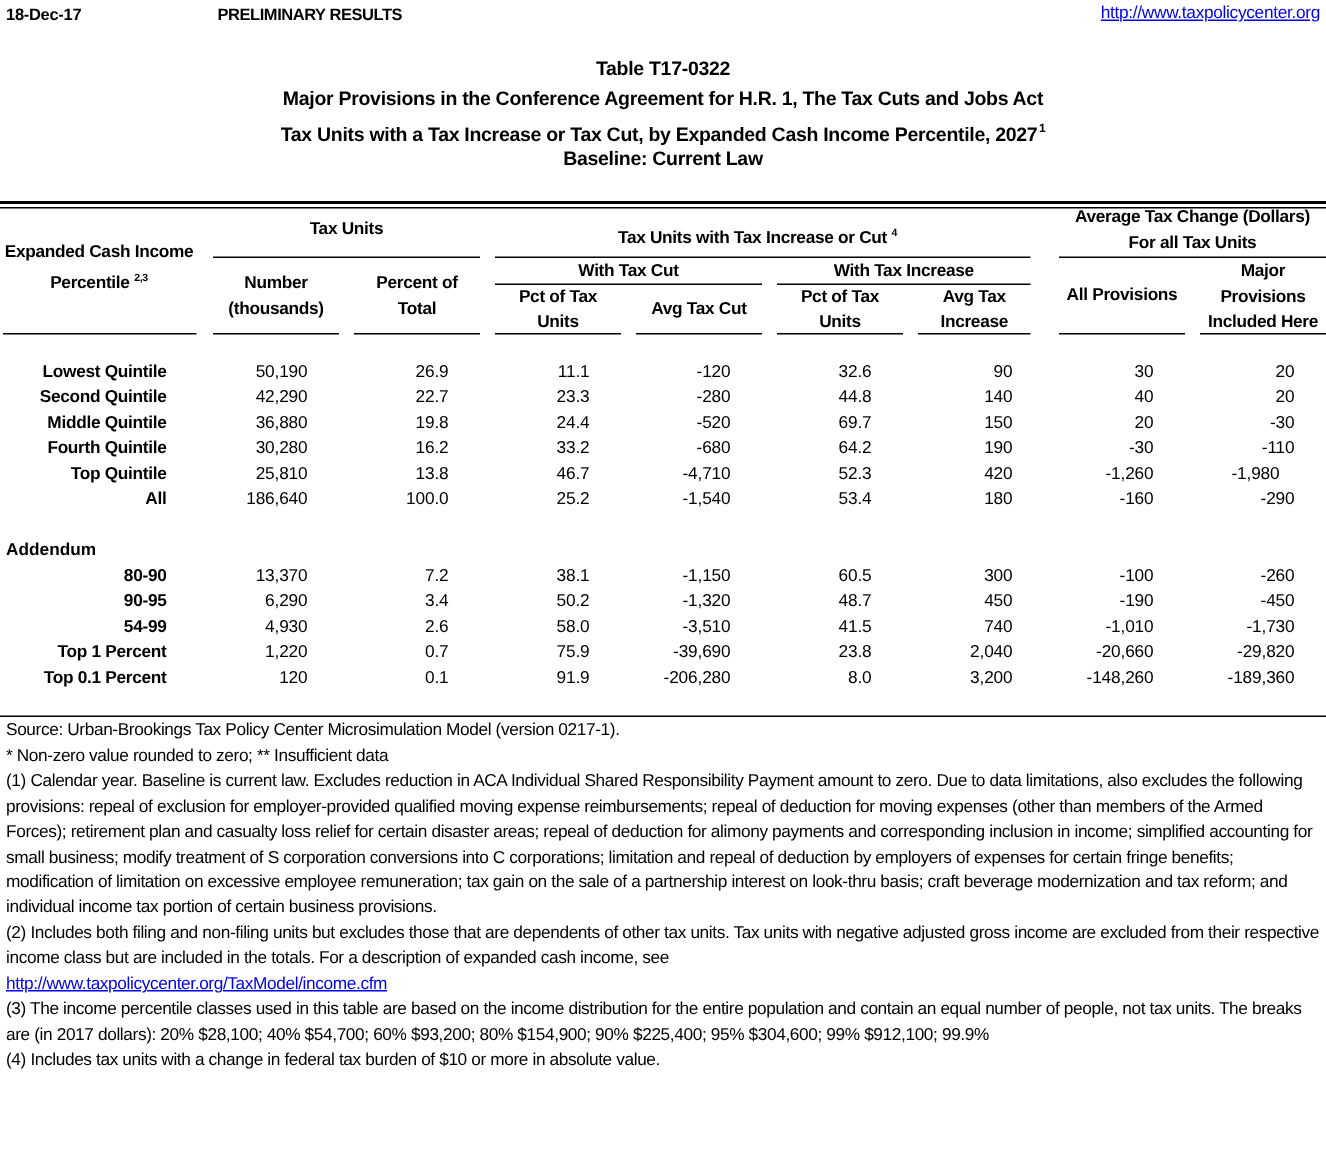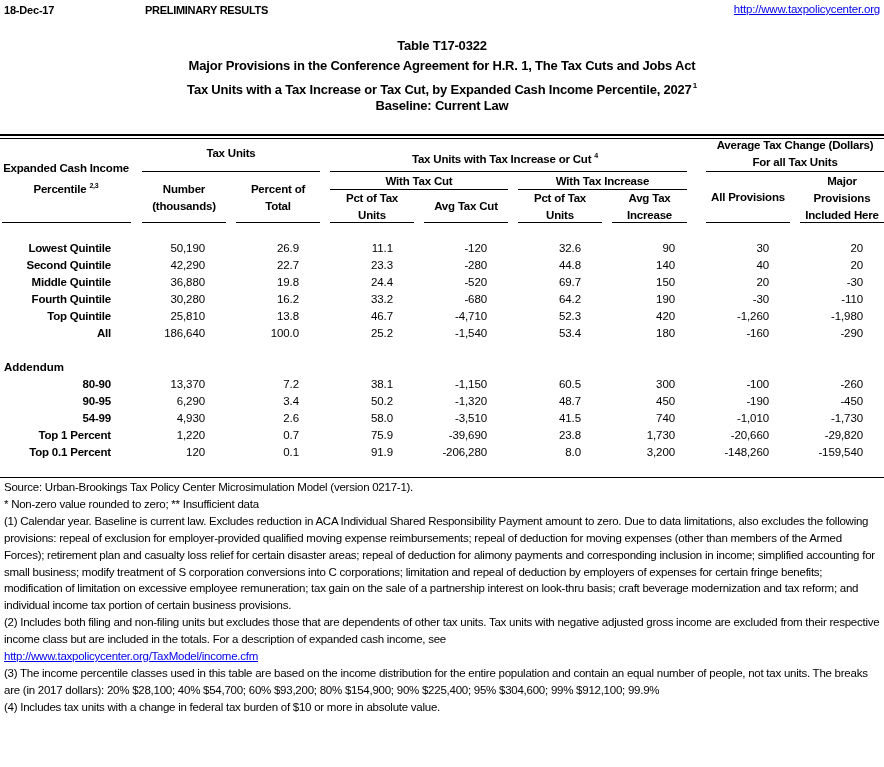--- a/index.html
+++ b/index.html
@@ -167,21 +167,21 @@
 </div>
 <div class="row" style="top:308px;">
   <span class="lbl">Top Quintile</span>
   <span class="cell" style="right:679px;">25,810</span>
   <span class="cell" style="right:585px;">13.8</span>
   <span class="cell" style="right:491px;">46.7</span>
   <span class="cell" style="right:397px;">-4,710</span>
   <span class="cell" style="right:303px;">52.3</span>
   <span class="cell" style="right:209px;">420</span>
   <span class="cell" style="right:115px;">-1,260</span>
-  <span class="cell" style="right:21px;">-1,980</span>
+  <span class="cell" style="right:31px;">-1,980</span>
 </div>
 <div class="row" style="top:325px;">
   <span class="lbl">All</span>
   <span class="cell" style="right:679px;">186,640</span>
   <span class="cell" style="right:585px;">100.0</span>
   <span class="cell" style="right:491px;">25.2</span>
   <span class="cell" style="right:397px;">-1,540</span>
   <span class="cell" style="right:303px;">53.4</span>
   <span class="cell" style="right:209px;">180</span>
   <span class="cell" style="right:115px;">-160</span>
@@ -223,34 +223,34 @@
   <span class="cell" style="right:115px;">-1,010</span>
   <span class="cell" style="right:21px;">-1,730</span>
 </div>
 <div class="row" style="top:427px;">
   <span class="lbl">Top 1 Percent</span>
   <span class="cell" style="right:679px;">1,220</span>
   <span class="cell" style="right:585px;">0.7</span>
   <span class="cell" style="right:491px;">75.9</span>
   <span class="cell" style="right:397px;margin-left:20px;">-39,690</span>
   <span class="cell" style="right:303px;">23.8</span>
-  <span class="cell" style="right:209px;">1,730</span>
+  <span class="cell" style="right:209px;">2,040</span>
   <span class="cell" style="right:115px;">-20,660</span>
   <span class="cell" style="right:21px;">-29,820</span>
 </div>
 <div class="row" style="top:444px;">
   <span class="lbl">Top 0.1 Percent</span>
   <span class="cell" style="right:679px;">120</span>
   <span class="cell" style="right:585px;">0.1</span>
   <span class="cell" style="right:491px;">91.9</span>
   <span class="cell" style="right:397px;">-206,280</span>
   <span class="cell" style="right:303px;">8.0</span>
   <span class="cell" style="right:209px;">3,200</span>
   <span class="cell" style="right:115px;">-148,260</span>
-  <span class="cell" style="right:21px;">-159,540</span>
+  <span class="cell" style="right:21px;">-189,360</span>
 </div>
 
 <div class="rule-single"></div>
 
 <div class="notes">
   <p>Source: Urban-Brookings Tax Policy Center Microsimulation Model (version 0217-1).</p>
   <p>* Non-zero value rounded to zero; ** Insufficient data</p>
   <p>(1) Calendar year. Baseline is current law. Excludes reduction in ACA Individual Shared Responsibility Payment amount to zero. Due to data limitations, also excludes the following provisions: repeal of exclusion for employer-provided qualified moving expense reimbursements; repeal of deduction for moving expenses (other than members of the Armed Forces); retirement plan and casualty loss relief for certain disaster areas; repeal of deduction for alimony payments and corresponding inclusion in income; simplified accounting for small business; modify treatment of S corporation conversions into C corporations; limitation and repeal of deduction by employers of expenses for certain fringe benefits; modification of limitation on excessive employee remuneration; tax gain on the sale of a partnership interest on look-thru basis; craft beverage modernization and tax reform; and individual income tax portion of certain business provisions.</p>
   <p>(2) Includes both filing and non-filing units but excludes those that are dependents of other tax units. Tax units with negative adjusted gross income are excluded from their respective income class but are included in the totals. For a description of expanded cash income, see</p>
   <span class="link">http://www.taxpolicycenter.org/TaxModel/income.cfm</span>

